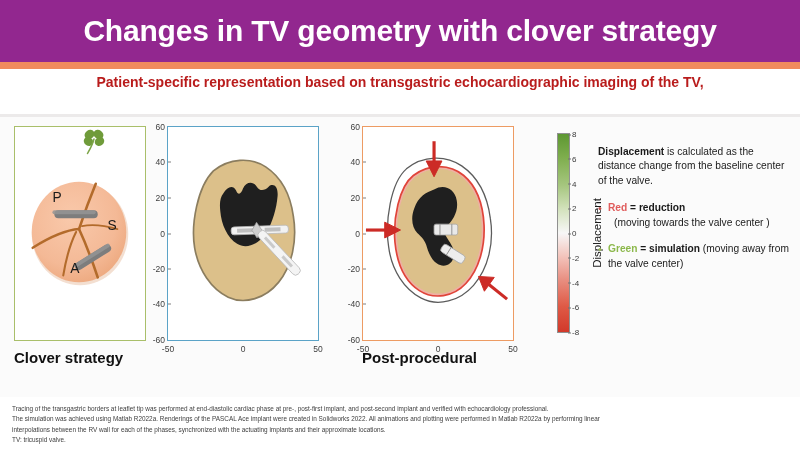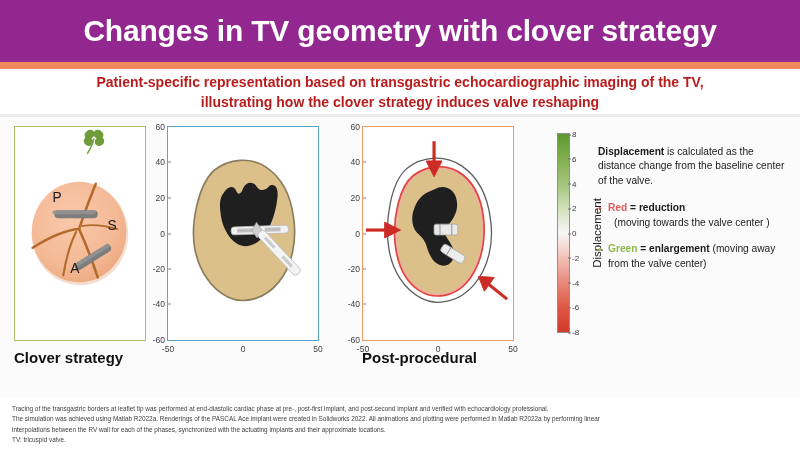--- a/index.html
+++ b/index.html
@@ -143,21 +143,20 @@
 </head>
 <body>
 
 <div class="header-bar">
   <div class="header-title">Changes in TV geometry with clover strategy</div>
 </div>
 <div class="accent-stripe"></div>
 
 <div class="subtitle">
   <div>Patient-specific representation based on transgastric echocardiographic imaging of the TV,</div>
-  <div>illustrating how the clover strategy induces valve reshaping</div>
 </div>
 <div class="divider"></div>
 
 <div class="figure-area">
 
   <div class="panel p1">
     <svg class="clover" viewBox="0 0 34 30">
       <g fill="#6f9b3a">
         <ellipse cx="12.5" cy="8.5" rx="5.2" ry="4.4" transform="rotate(-35 12.5 8.5)"></ellipse>
         <ellipse cx="21.5" cy="8.5" rx="5.2" ry="4.4" transform="rotate(35 21.5 8.5)"></ellipse>
@@ -332,21 +331,21 @@
       <span class="bullet-dot red">•</span>
       <span class="bullet-text">
         <span class="kw-red">Red</span><span class="bold"> = </span><span class="bold">reduction</span>
         <span class="sub-line">(moving towards the valve center )</span>
       </span>
     </div>
 
     <div class="bullet-row">
       <span class="bullet-dot green">•</span>
       <span class="bullet-text">
-        <span class="kw-green">Green</span><span class="bold"> = </span><span class="bold">enlargement</span><span> (moving away from the valve center)</span>
+        <span class="kw-green">Green</span><span class="bold"> = </span><span class="bold">simulation</span><span> (moving away from the valve center)</span>
       </span>
     </div>
   </div>
 
 </div>
 
 <div class="footnote">
   <div>Tracing of the transgastric borders at leaflet tip was performed at end-diastolic cardiac phase at pre-, post-first implant, and post-second implant and verified with echocardiology professional.</div>
   <div>The simulation was achieved using Matlab R2022a. Renderings of the PASCAL Ace implant were created in Solidworks 2022. All animations and plotting were performed in Matlab R2022a by performing linear</div>
   <div>interpolations between the RV wall for each of the phases, synchronized with the actuating implants and their approximate locations.</div>

